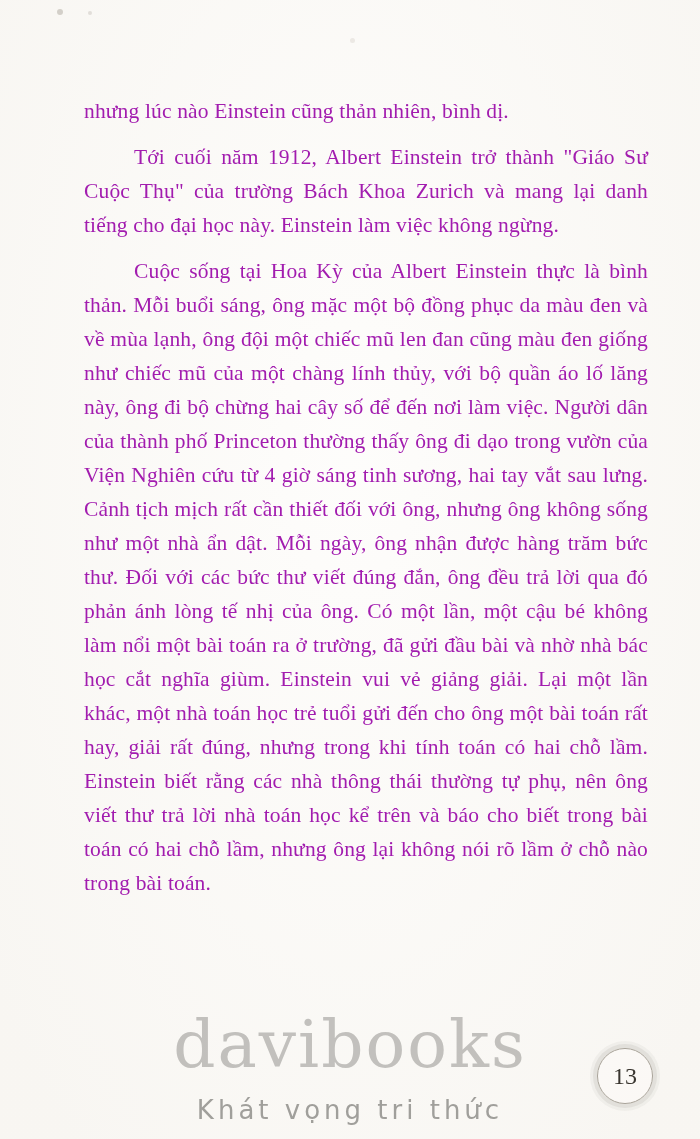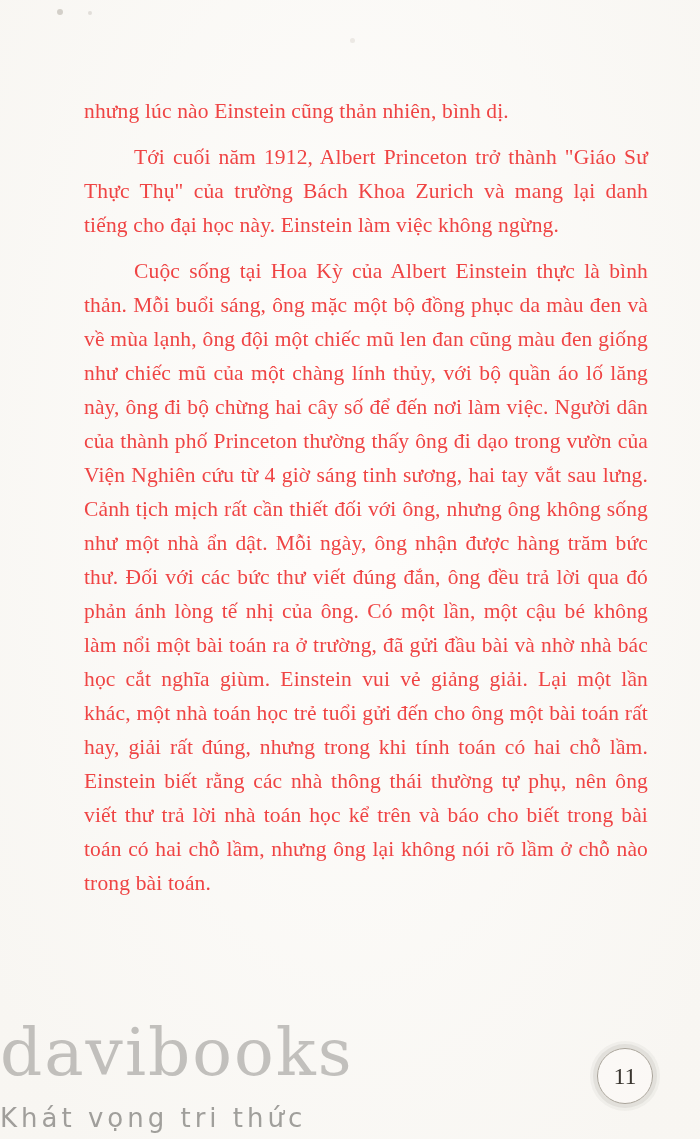--- a/index.html
+++ b/index.html
@@ -24,28 +24,29 @@
   }
 
   .text-block{
     position:absolute;
     left:84px; right:52px; top:94px;
     z-index:2;
     text-align:justify;
     font-size:21.5px;
     line-height:34px;
     letter-spacing:0.15px;
-    color:#ef4444;
+    color:#a21caf;
   }
   .para{ margin:0 0 12px 0; text-indent:50px; }
   .para.first{ text-indent:0; }
 
   .watermark{
     position:absolute;
-    left:0; right:0; bottom:6px;
+    left:0; right:0; bottom:14px;
+    text-align:center;
     z-index:1;
     user-select:none;
     pointer-events:none;
   }
   .wm-title{
     font-family:"DejaVu Serif","Liberation Serif",serif;
     font-size:66px;
     line-height:1.05;
     letter-spacing:2px;
     color:rgba(148,146,142,0.55);
@@ -86,26 +87,26 @@
 <body>
 
 <div class="page">
 
   <span class="artifact a1"></span>
   <span class="artifact a2"></span>
   <span class="artifact a3"></span>
 
   <main class="text-block">
     <p class="para first">nhưng lúc nào Einstein cũng thản nhiên, bình dị.</p>
-    <p class="para">Tới cuối năm 1912, Albert Princeton trở thành "Giáo Sư Thực Thụ" của trường Bách Khoa Zurich và mang lại danh tiếng cho đại học này. Einstein làm việc không ngừng.</p>
+    <p class="para">Tới cuối năm 1912, Albert Einstein trở thành "Giáo Sư Cuộc Thụ" của trường Bách Khoa Zurich và mang lại danh tiếng cho đại học này. Einstein làm việc không ngừng.</p>
     <p class="para">Cuộc sống tại Hoa Kỳ của Albert Einstein thực là bình thản. Mỗi buổi sáng, ông mặc một bộ đồng phục da màu đen và về mùa lạnh, ông đội một chiếc mũ len đan cũng màu đen giống như chiếc mũ của một chàng lính thủy, với bộ quần áo lố lăng này, ông đi bộ chừng hai cây số để đến nơi làm việc. Người dân của thành phố Princeton thường thấy ông đi dạo trong vườn của Viện Nghiên cứu từ 4 giờ sáng tinh sương, hai tay vắt sau lưng. Cảnh tịch mịch rất cần thiết đối với ông, nhưng ông không sống như một nhà ẩn dật. Mỗi ngày, ông nhận được hàng trăm bức thư. Đối với các bức thư viết đúng đắn, ông đều trả lời qua đó phản ánh lòng tế nhị của ông. Có một lần, một cậu bé không làm nổi một bài toán ra ở trường, đã gửi đầu bài và nhờ nhà bác học cắt nghĩa giùm. Einstein vui vẻ giảng giải. Lại một lần khác, một nhà toán học trẻ tuổi gửi đến cho ông một bài toán rất hay, giải rất đúng, nhưng trong khi tính toán có hai chỗ lầm. Einstein biết rằng các nhà thông thái thường tự phụ, nên ông viết thư trả lời nhà toán học kể trên và báo cho biết trong bài toán có hai chỗ lầm, nhưng ông lại không nói rõ lầm ở chỗ nào trong bài toán.</p>
   </main>
 
   <div class="watermark">
     <div class="wm-title">davibooks</div>
     <div class="wm-sub">Khát vọng tri thức</div>
   </div>
 
   <div class="page-badge">
-    <span class="num">11</span>
+    <span class="num">13</span>
   </div>
 
 </div>
 
 </body></html>

